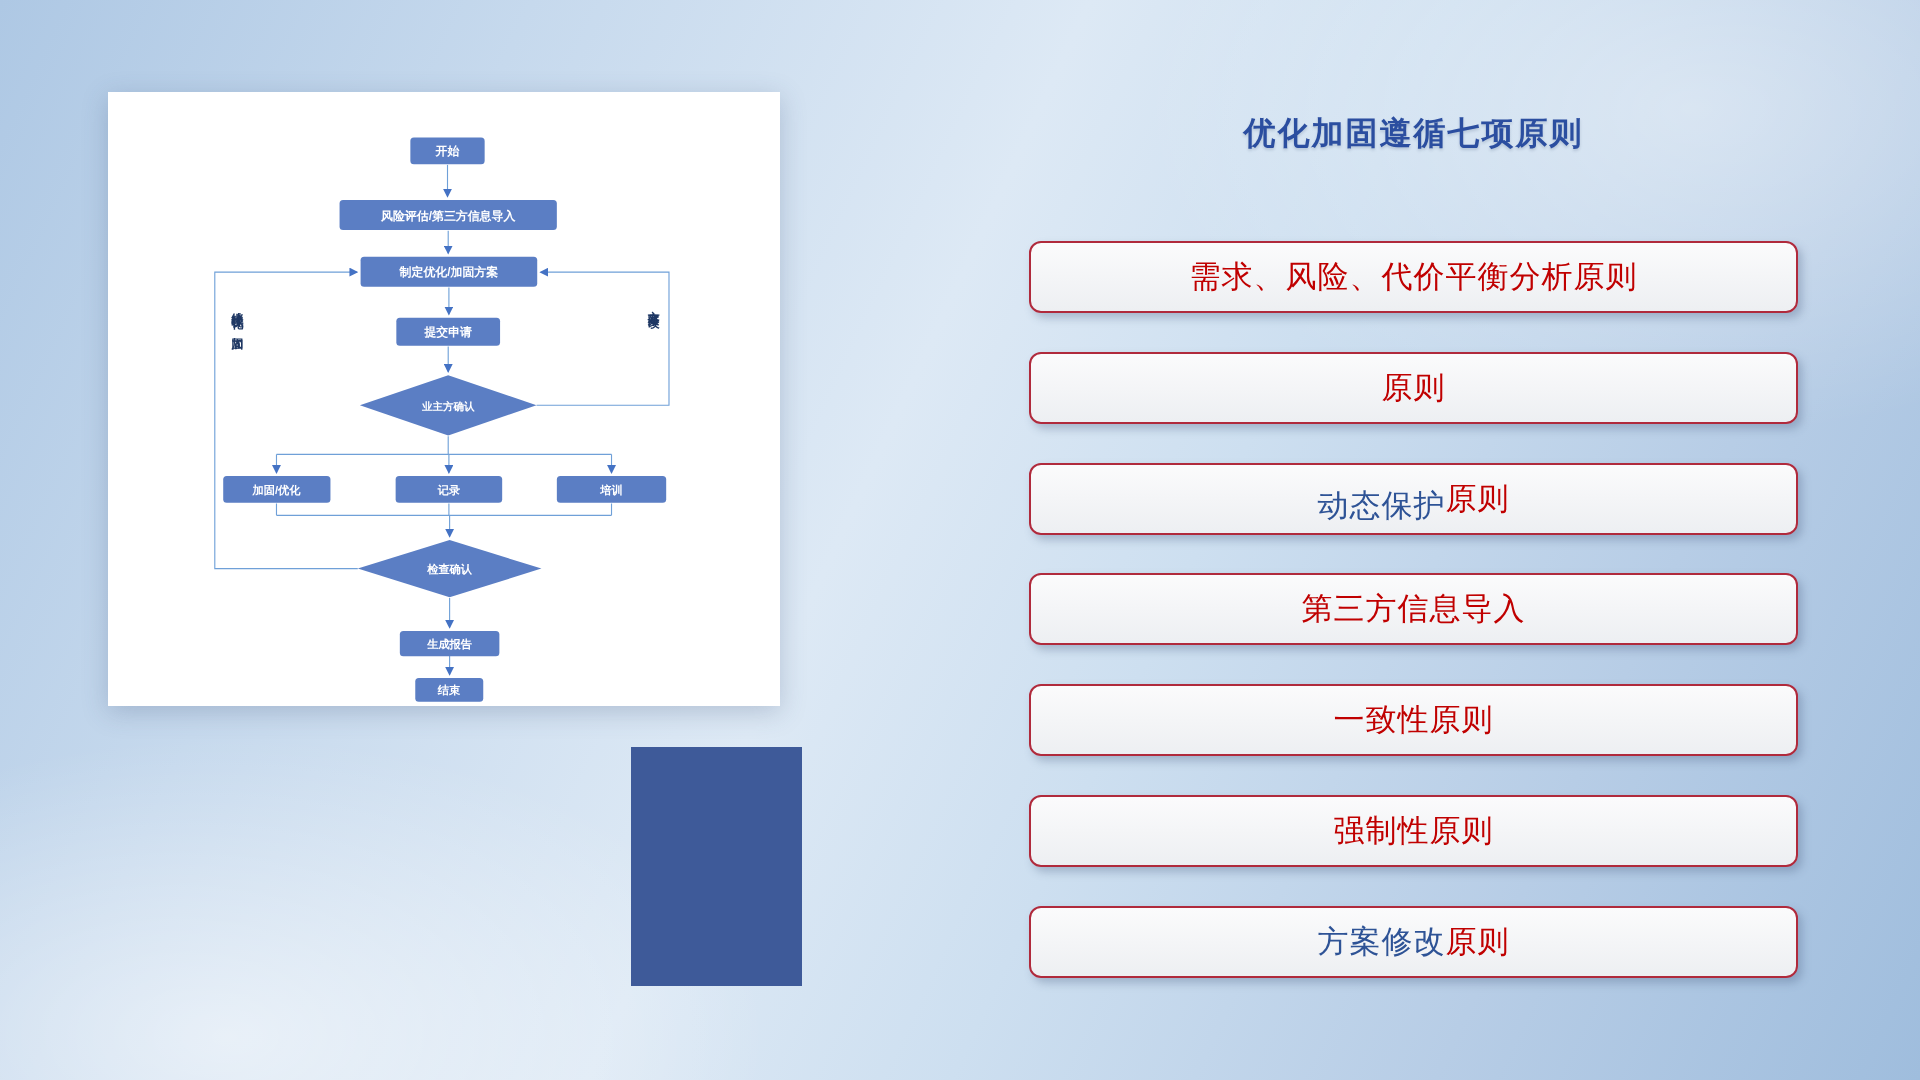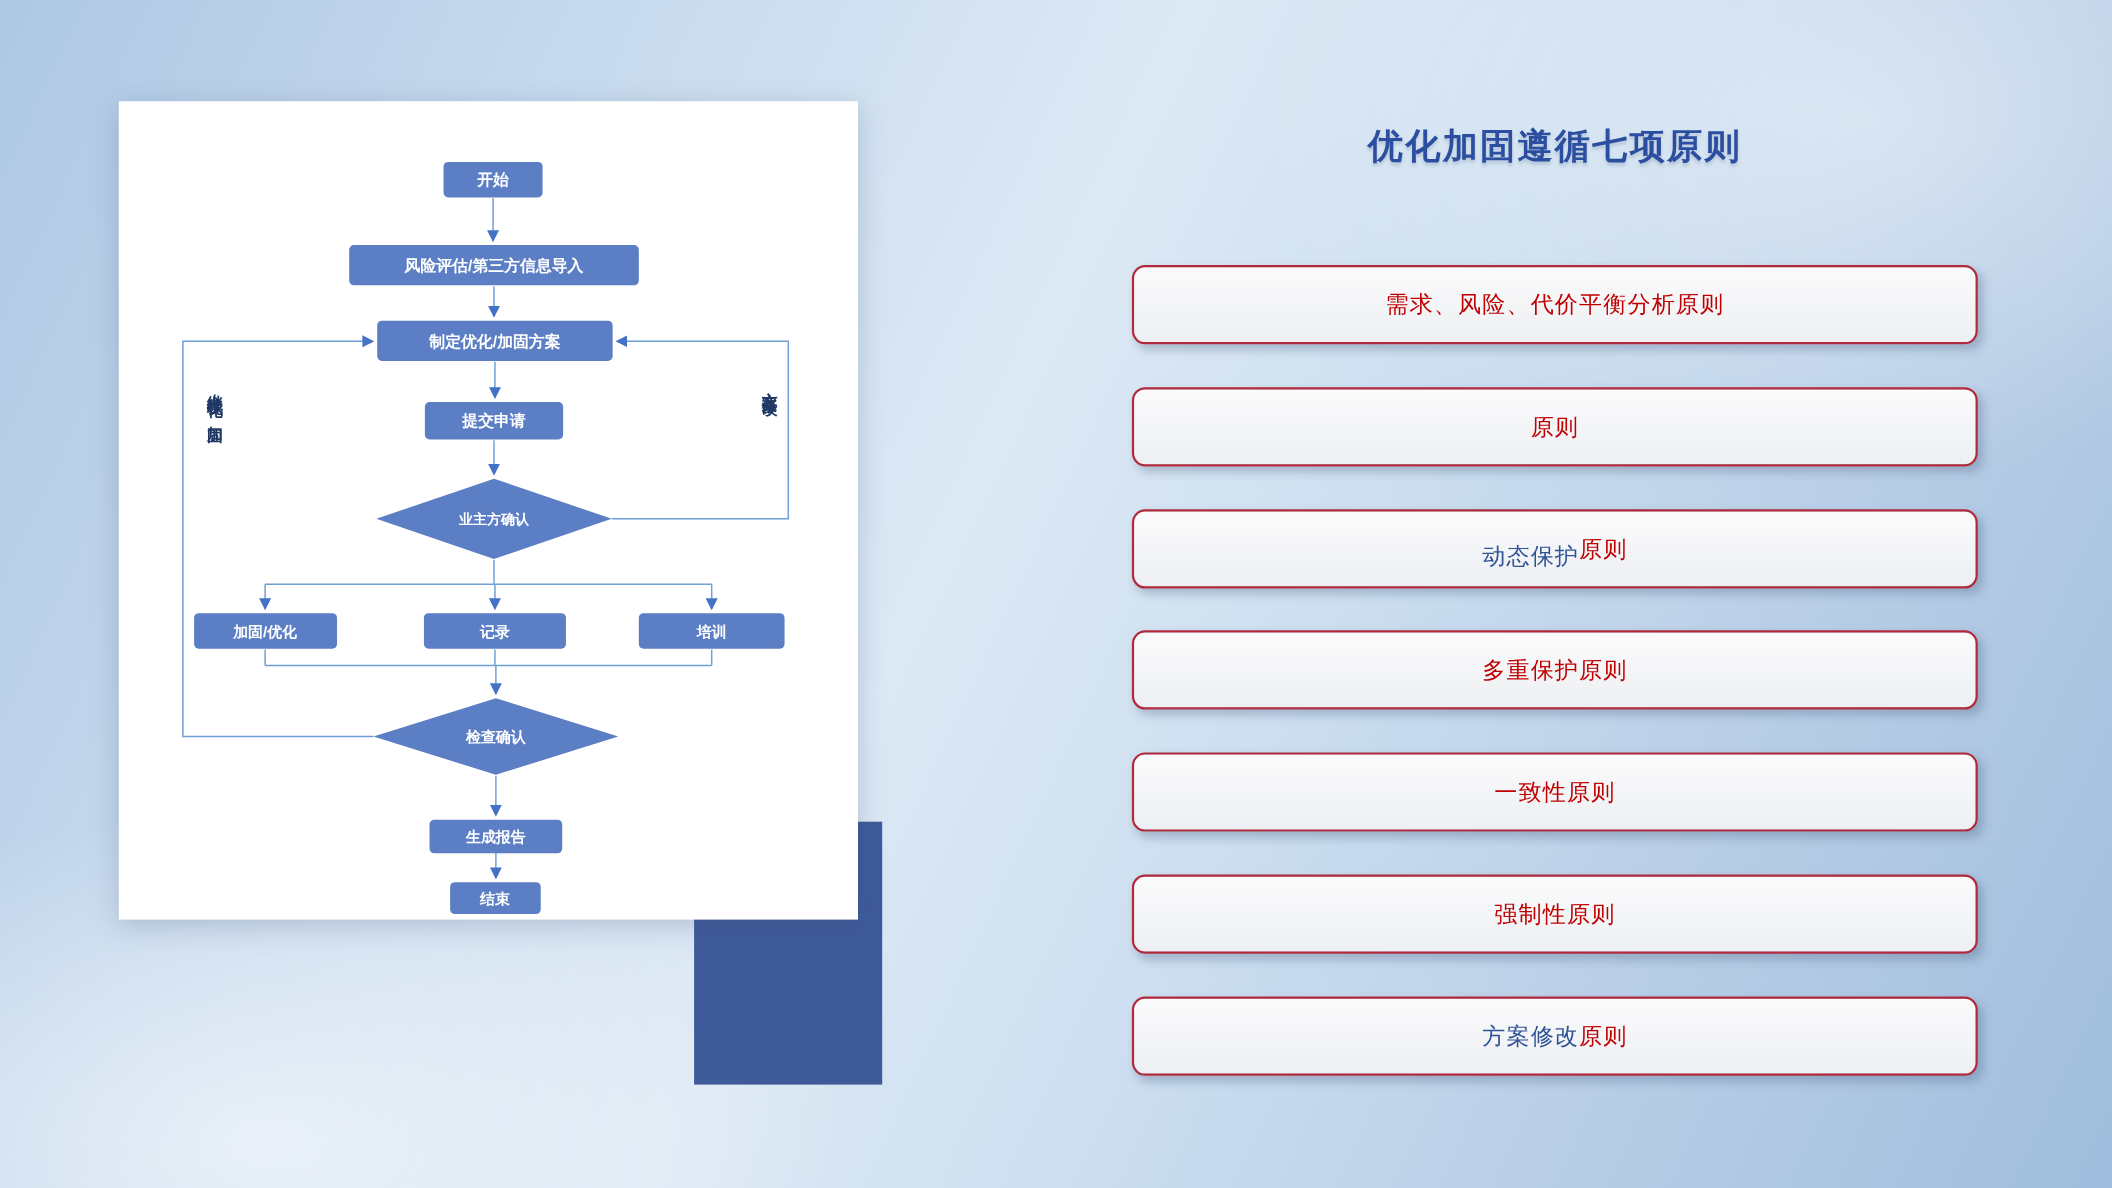--- a/index.html
+++ b/index.html
@@ -20,21 +20,21 @@
     position: absolute;
     left: 631px; top: 747px;
     width: 171px; height: 239px;
     background: #3E5A99;
     z-index: 1;
   }
 
   .card {
     position: absolute;
     left: 108px; top: 92px;
-    width: 672px; height: 744px;
+    width: 672px; height: 614px;
     background: #ffffff;
     box-shadow: 0 6px 24px rgba(60, 80, 120, 0.25);
     z-index: 2;
   }
 
   .card svg { width: 100%; height: 100%; display: block; }
 
   .node-rect { fill: #5B7EC4; }
   .node-label {
     fill: #ffffff;
@@ -79,21 +79,21 @@
     position: absolute;
     left: 0;
     width: 769px; height: 72px;
     border: 2px solid #B02A3C;
     border-radius: 12px;
     background: linear-gradient(180deg, #FBFBFC 0%, #EDEFF2 100%);
     box-shadow: 4px 5px 9px rgba(80, 100, 135, 0.35);
     display: flex;
     align-items: center;
     justify-content: center;
-    font-size: 21px;
+    font-size: 31px;
     letter-spacing: 1px;
   }
 </style>
 </head>
 <body>
 
 <div class="stage">
 
   <div class="navy-accent"></div>
 
@@ -189,21 +189,21 @@
           <span style="color: rgb(192, 0, 0);">需求、风险、代价平衡分析原则</span>
         </div>
         <div class="principle" style="top: 352px;">
           <span style="color: rgb(192, 0, 0);">原则</span>
         </div>
         <div class="principle" style="top: 463px;">
           <span style="color: rgb(46, 83, 150); margin-top: 13px;">动态保护</span>
           <span style="color: rgb(192, 0, 0);">原则</span>
         </div>
         <div class="principle" style="top: 573px;">
-          <span style="color: rgb(192, 0, 0);">多重保护原则</span>
+          <span style="color: rgb(192, 0, 0);">第三方信息导入</span>
         </div>
         <div class="principle" style="top: 684px;">
           <span style="color: rgb(192, 0, 0);">一致性原则</span>
         </div>
         <div class="principle" style="top: 795px;">
           <span style="color: rgb(192, 0, 0);">强制性原则</span>
         </div>
         <div class="principle" style="top: 906px;">
           <span style="color: rgb(46, 83, 150);">方案修改</span>
           <span style="color: rgb(192, 0, 0);">原则</span>

